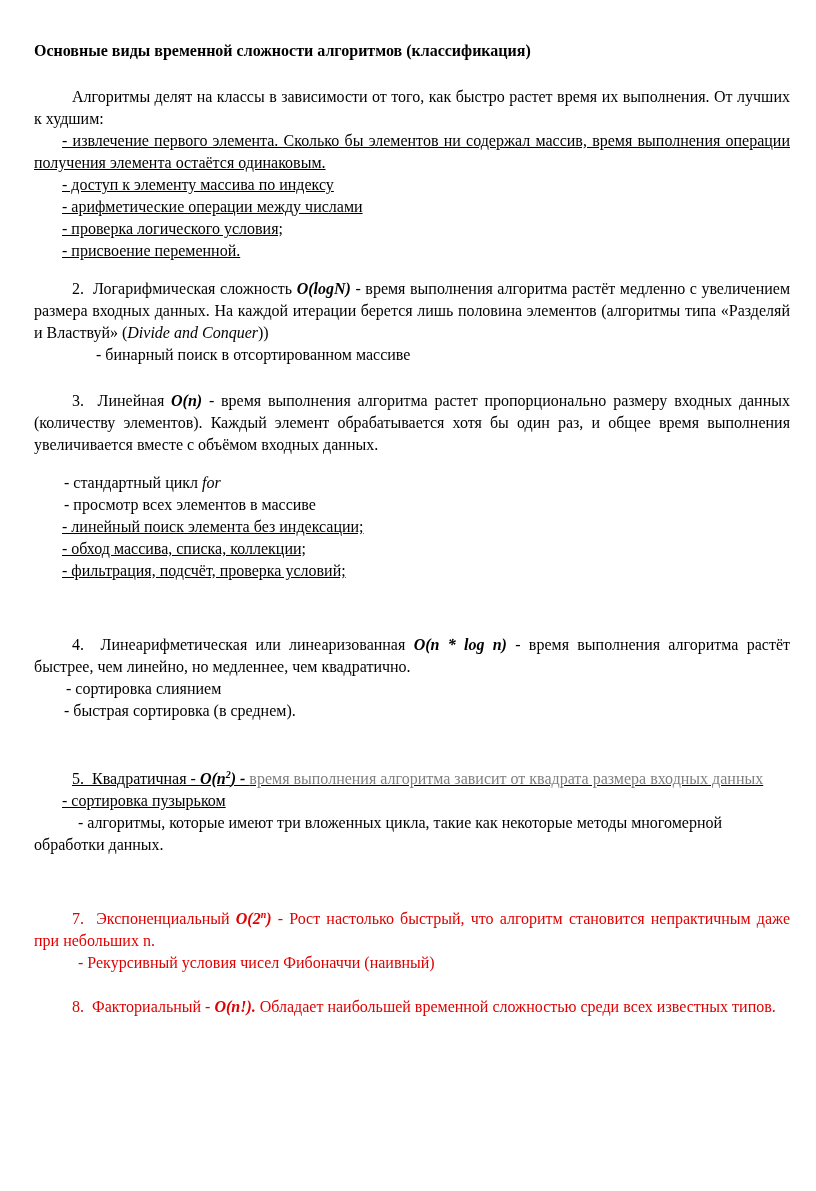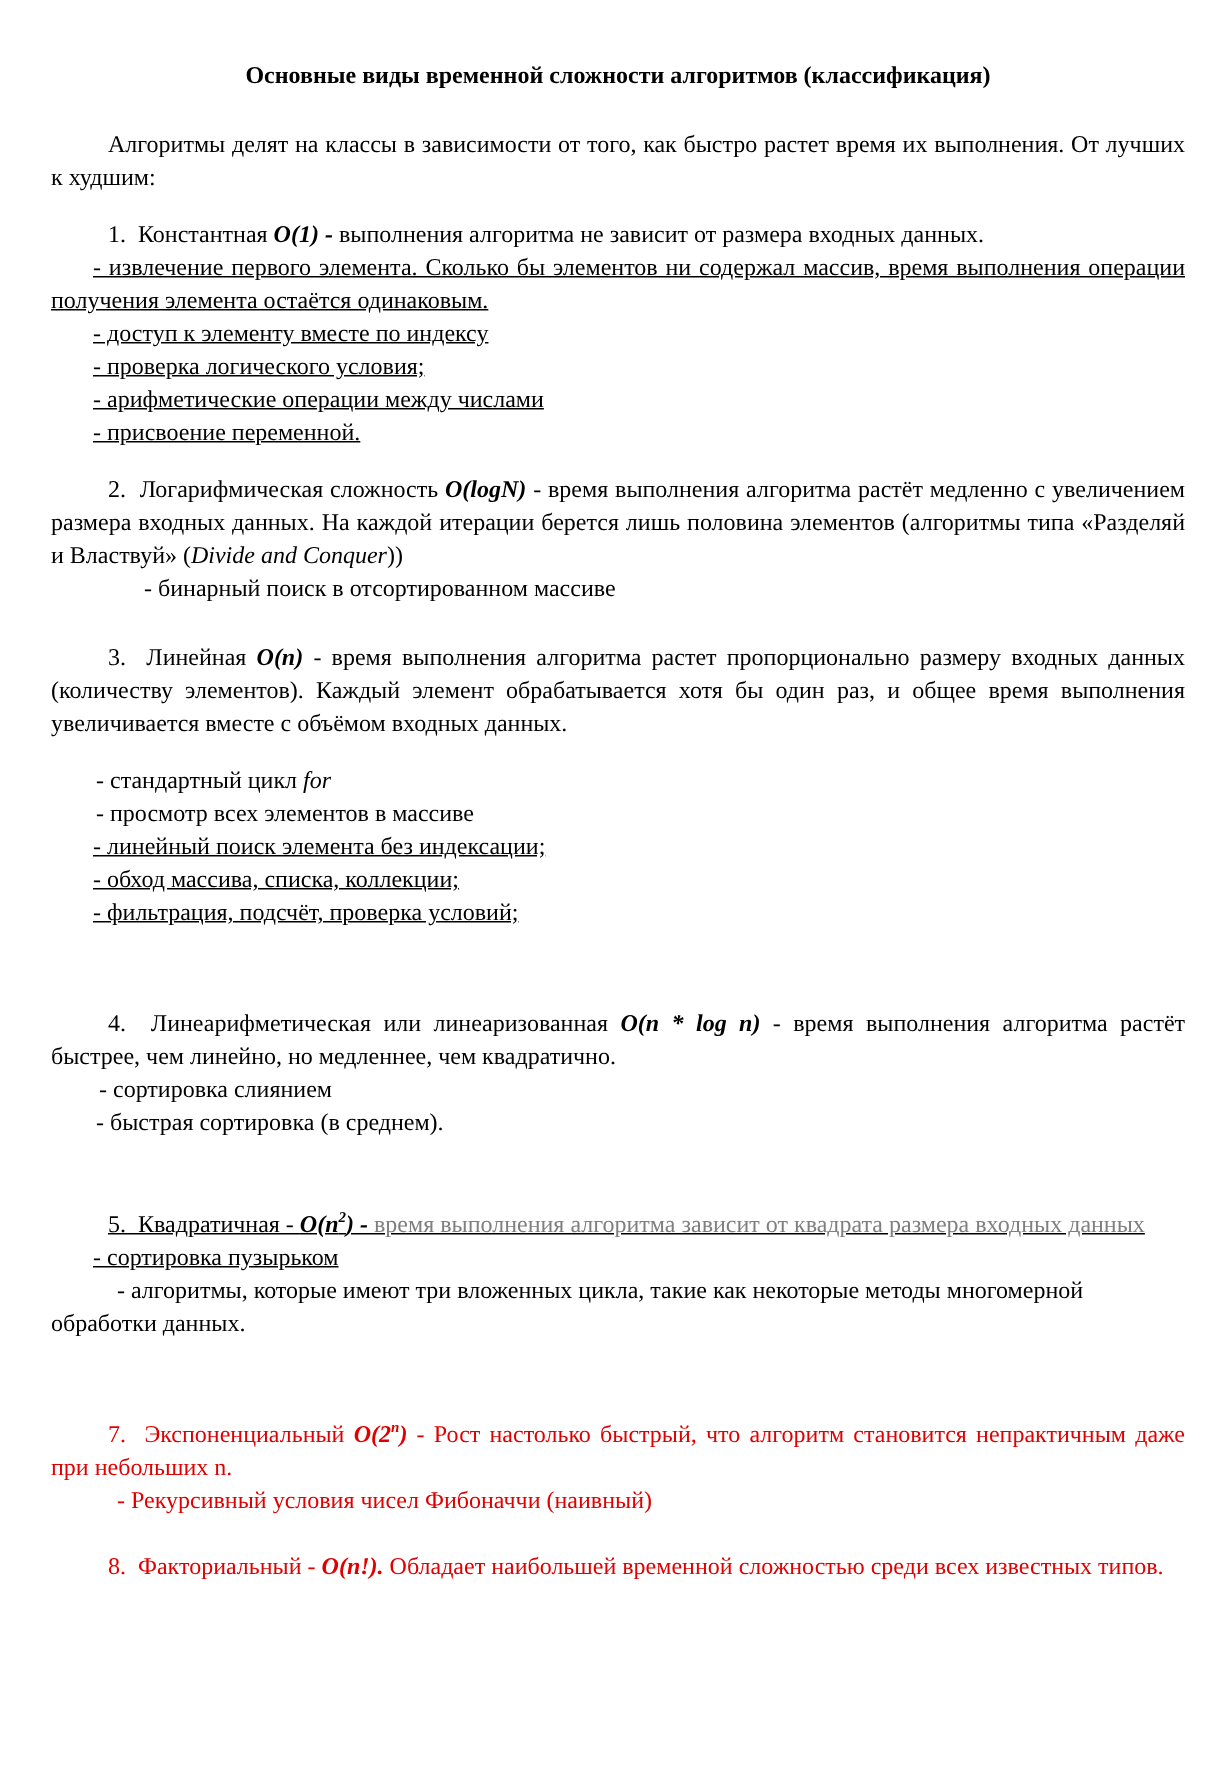--- a/index.html
+++ b/index.html
@@ -10,21 +10,21 @@
   .page{
     width:816px;height:1191px;box-sizing:border-box;
     padding:40px 26px 0 34px;
     background:#ffffff;color:#000000;
     font-family:"Liberation Serif","DejaVu Serif",serif;
     font-size:16px;line-height:22px;
     overflow:hidden;position:relative;
   }
   p{margin:0;padding:0;}
   .title{
-    font-size:16px;font-weight:bold;text-align:center;
+    font-size:16px;font-weight:bold;
     margin:0 0 24px 0;line-height:22px;
   }
   .just{text-align:justify;}
   .head{text-indent:38px;text-align:justify;}
   .intro{text-indent:38px;text-align:justify;}
   .ex{text-indent:28px;text-decoration:underline;}
   .ex3{text-indent:30px;}
   .ex4{text-indent:32px;}
   .exd{text-indent:62px;}
   .exm{text-indent:44px;}
@@ -41,25 +41,24 @@
 </style>
 </head>
 <body>
 
 <div class="page">
 
   <p class="title">Основные виды временной сложности алгоритмов (классификация)</p>
 
   <p class="intro">Алгоритмы делят на классы в зависимости от того, как быстро растет время их выполнения. От лучших к худшим:</p>
 
-  <p class="head mt16"><span>1.&nbsp; Константная </span><b class="f">О(1) - </b><span>выполнения алгоритма не зависит от размера входных данных.</span></p>
   <p class="ex just">- извлечение первого элемента. Сколько бы элементов ни содержал массив, время выполнения операции получения элемента остаётся одинаковым.</p>
-  <p class="ex">- доступ к элементу вместе по индексу</p>
+  <p class="ex">- доступ к элементу массива по индексу</p>
+  <p class="ex">- арифметические операции между числами</p>
   <p class="ex">- проверка логического условия;</p>
-  <p class="ex">- арифметические операции между числами</p>
   <p class="ex">- присвоение переменной.</p>
 
   <p class="head mt16"><span>2.&nbsp; Логарифмическая сложность </span><b class="f">О(logN)</b><span> -  время выполнения алгоритма растёт медленно с увеличением размера входных данных. На каждой  итерации  берется  лишь половина элементов (алгоритмы типа «Разделяй и Властвуй» (</span><i class="it">Divide and Conquer</i><span>))</span></p>
   <p class="exd">- бинарный поиск в отсортированном массиве</p>
 
   <p class="head mt44"><span>3.&nbsp; Линейная </span><b class="f">О(n)</b><span> - время выполнения алгоритма  растет пропорционально размеру входных данных (количеству элементов). Каждый элемент обрабатывается хотя бы один раз, и общее время выполнения увеличивается вместе с объёмом входных данных.</span></p>
   <p class="ex3 mt16"><span>-  стандартный цикл </span><i class="it">for</i></p>
   <p class="ex3">-  просмотр всех элементов в массиве</p>
   <p class="ex">- линейный поиск элемента без индексации;</p>
   <p class="ex">- обход массива, списка, коллекции;</p>

